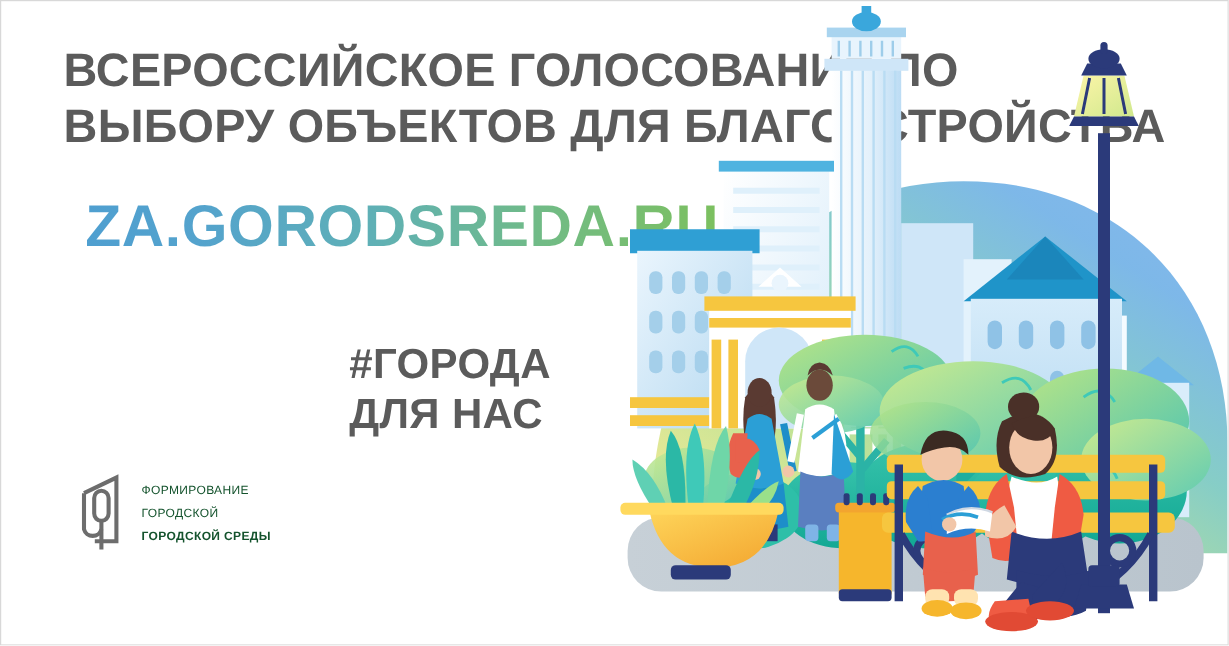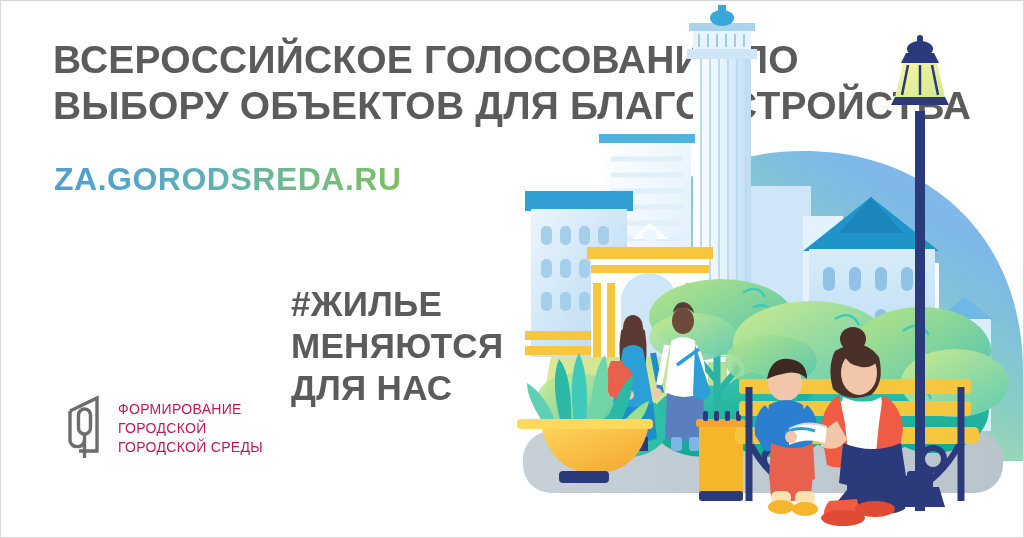--- a/index.html
+++ b/index.html
@@ -8,35 +8,35 @@
   #banner{position:relative;width:1024px;height:538px;background:#ffffff;
           border:1px solid #d8d8d8;box-sizing:border-box;overflow:hidden;}
 
   
   #headline{position:absolute;left:52px;top:36px;width:930px;
             color:#5b5b5b;font-size:39px;line-height:46px;
             font-weight:bold;letter-spacing:.2px;}
   #headline .hl{display:block;white-space:nowrap;}
 
   
-  #site-url{position:absolute;left:53px;top:160px;font-size:32px;
+  #site-url{position:absolute;left:70px;top:160px;font-size:49px;
             font-weight:bold;letter-spacing:.5px;white-space:nowrap;
             background:linear-gradient(90deg,#4f9fd0 0%,#54a3cd 18%,#5fb0b6 45%,#71bb86 72%,#7cc05f 100%);
             -webkit-background-clip:text;background-clip:text;
             -webkit-text-fill-color:transparent;color:#5fb0a0;}
 
   
   #np-logo{position:absolute;left:78px;top:262px;width:108px;height:92px;}
   #np-logo svg{display:block;}
 
   
   #fkgs-logo{position:absolute;left:60px;top:393px;display:flex;align-items:center;gap:13px;}
   #fkgs-mark{width:44px;height:68px;flex:none;}
-  #fkgs-text{color:#be185d;font-size:14px;line-height:19px;letter-spacing:.3px;}
-  #fkgs-text .l3{font-weight:normal;}
+  #fkgs-text{color:#14532d;font-size:10px;line-height:19px;letter-spacing:.3px;}
+  #fkgs-text .l3{font-weight:bold;}
 
   
   #slogan{position:absolute;left:290px;top:282px;color:#5b5b5b;
           font-size:35px;line-height:42px;font-weight:bold;letter-spacing:.3px;}
   #slogan span{display:block;white-space:nowrap;}
 
   
   #illustration{position:absolute;right:0;top:0;width:520px;height:538px;}
   #illustration svg{display:block;width:520px;height:538px;}
 </style>
@@ -63,22 +63,21 @@
       </svg>
     </span>
     <span id="fkgs-text">
       <span class="l1">ФОРМИРОВАНИЕ</span><br>
       <span class="l2">ГОРОДСКОЙ</span><br>
       <span class="l3">ГОРОДСКОЙ СРЕДЫ</span>
     </span>
   </div>
 
   <div id="slogan">
-    <span>#ЖИЛЬЕ</span>
-    <span>МЕНЯЮТСЯ</span>
+    <span>#ГОРОДА</span>
     <span>ДЛЯ НАС</span>
   </div>
 
   <div id="illustration">
     <svg viewBox="0 0 520 538" xmlns="http://www.w3.org/2000/svg">
       <defs>
         <linearGradient id="skyHill" x1="0" y1="1" x2="1" y2="0">
           <stop offset="0%" stop-color="#ffe98a"></stop>
           <stop offset="30%" stop-color="#b9e08a"></stop>
           <stop offset="58%" stop-color="#79c8c0"></stop>

